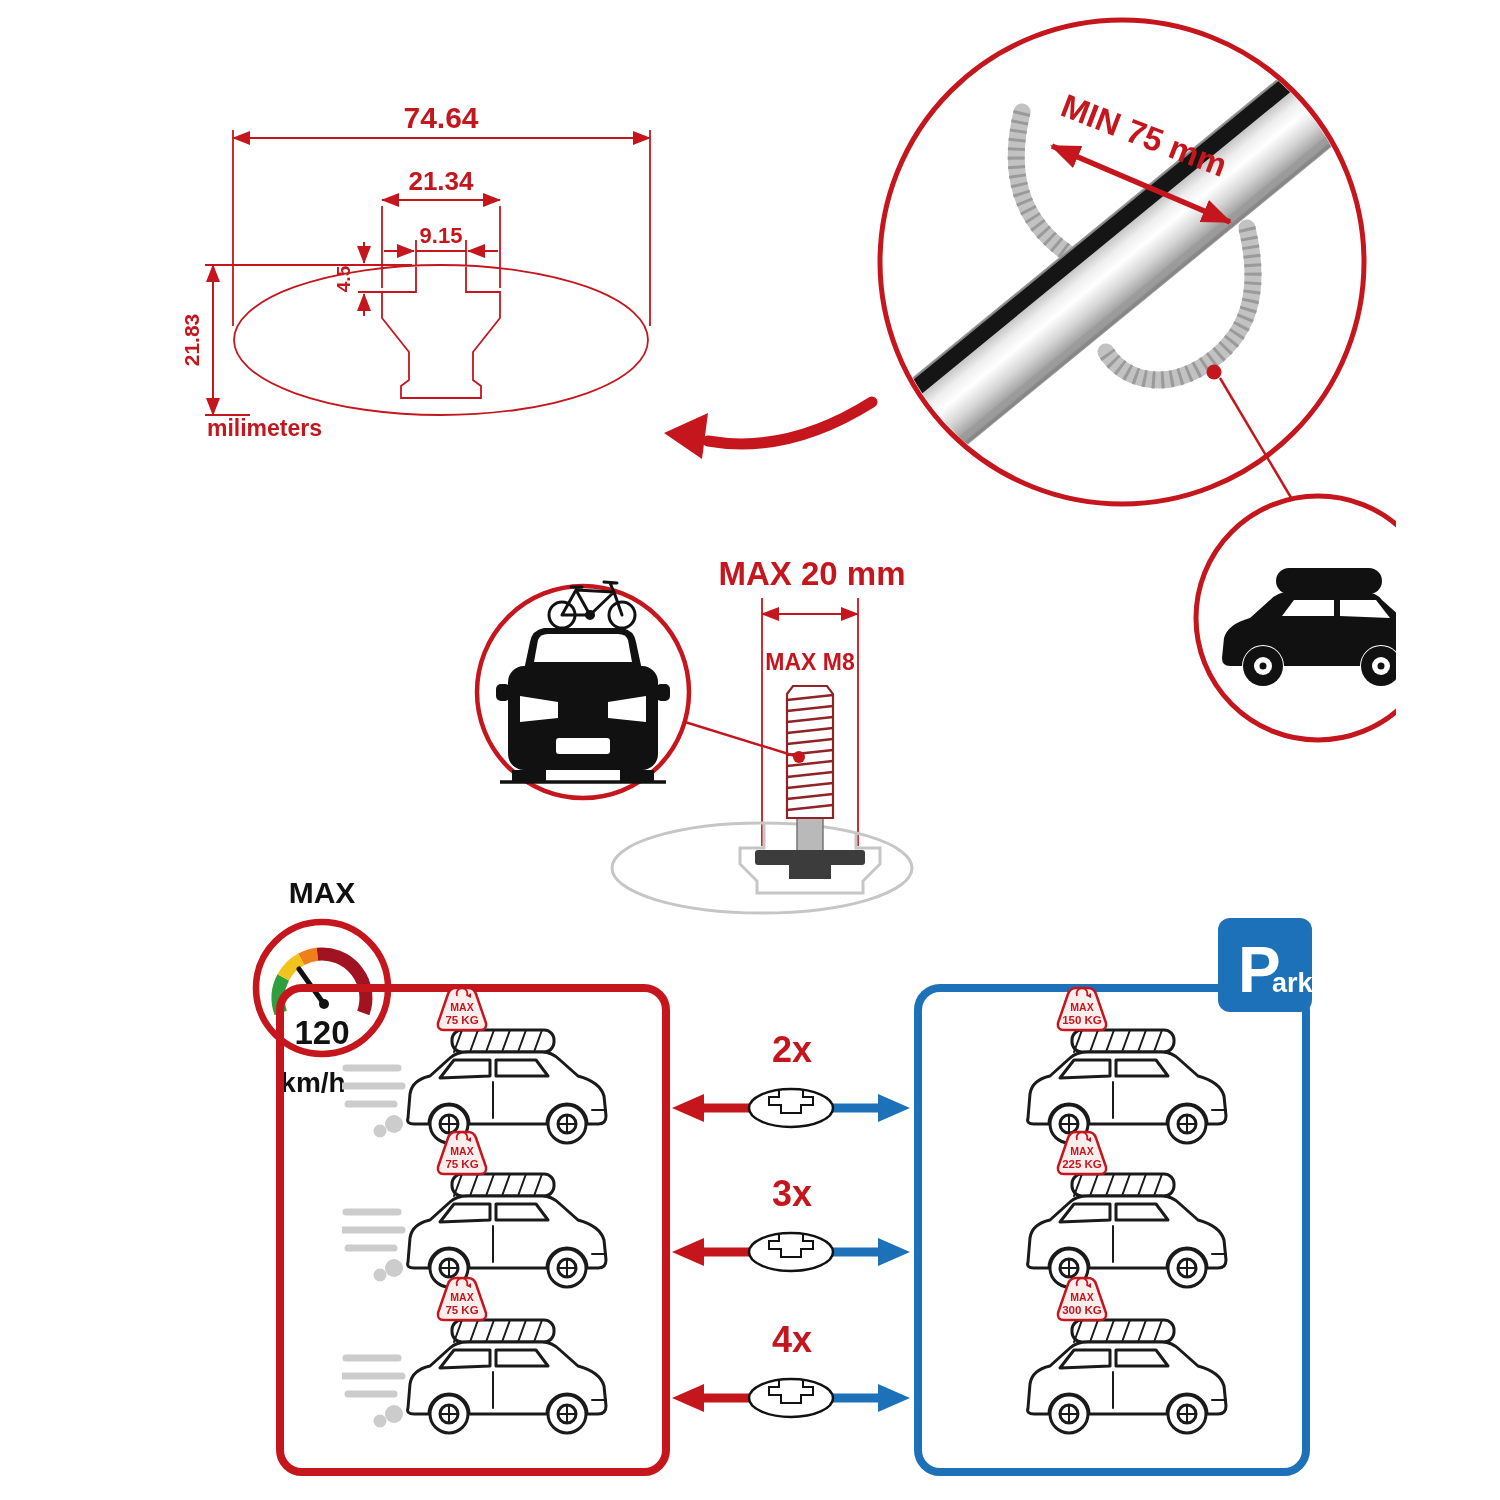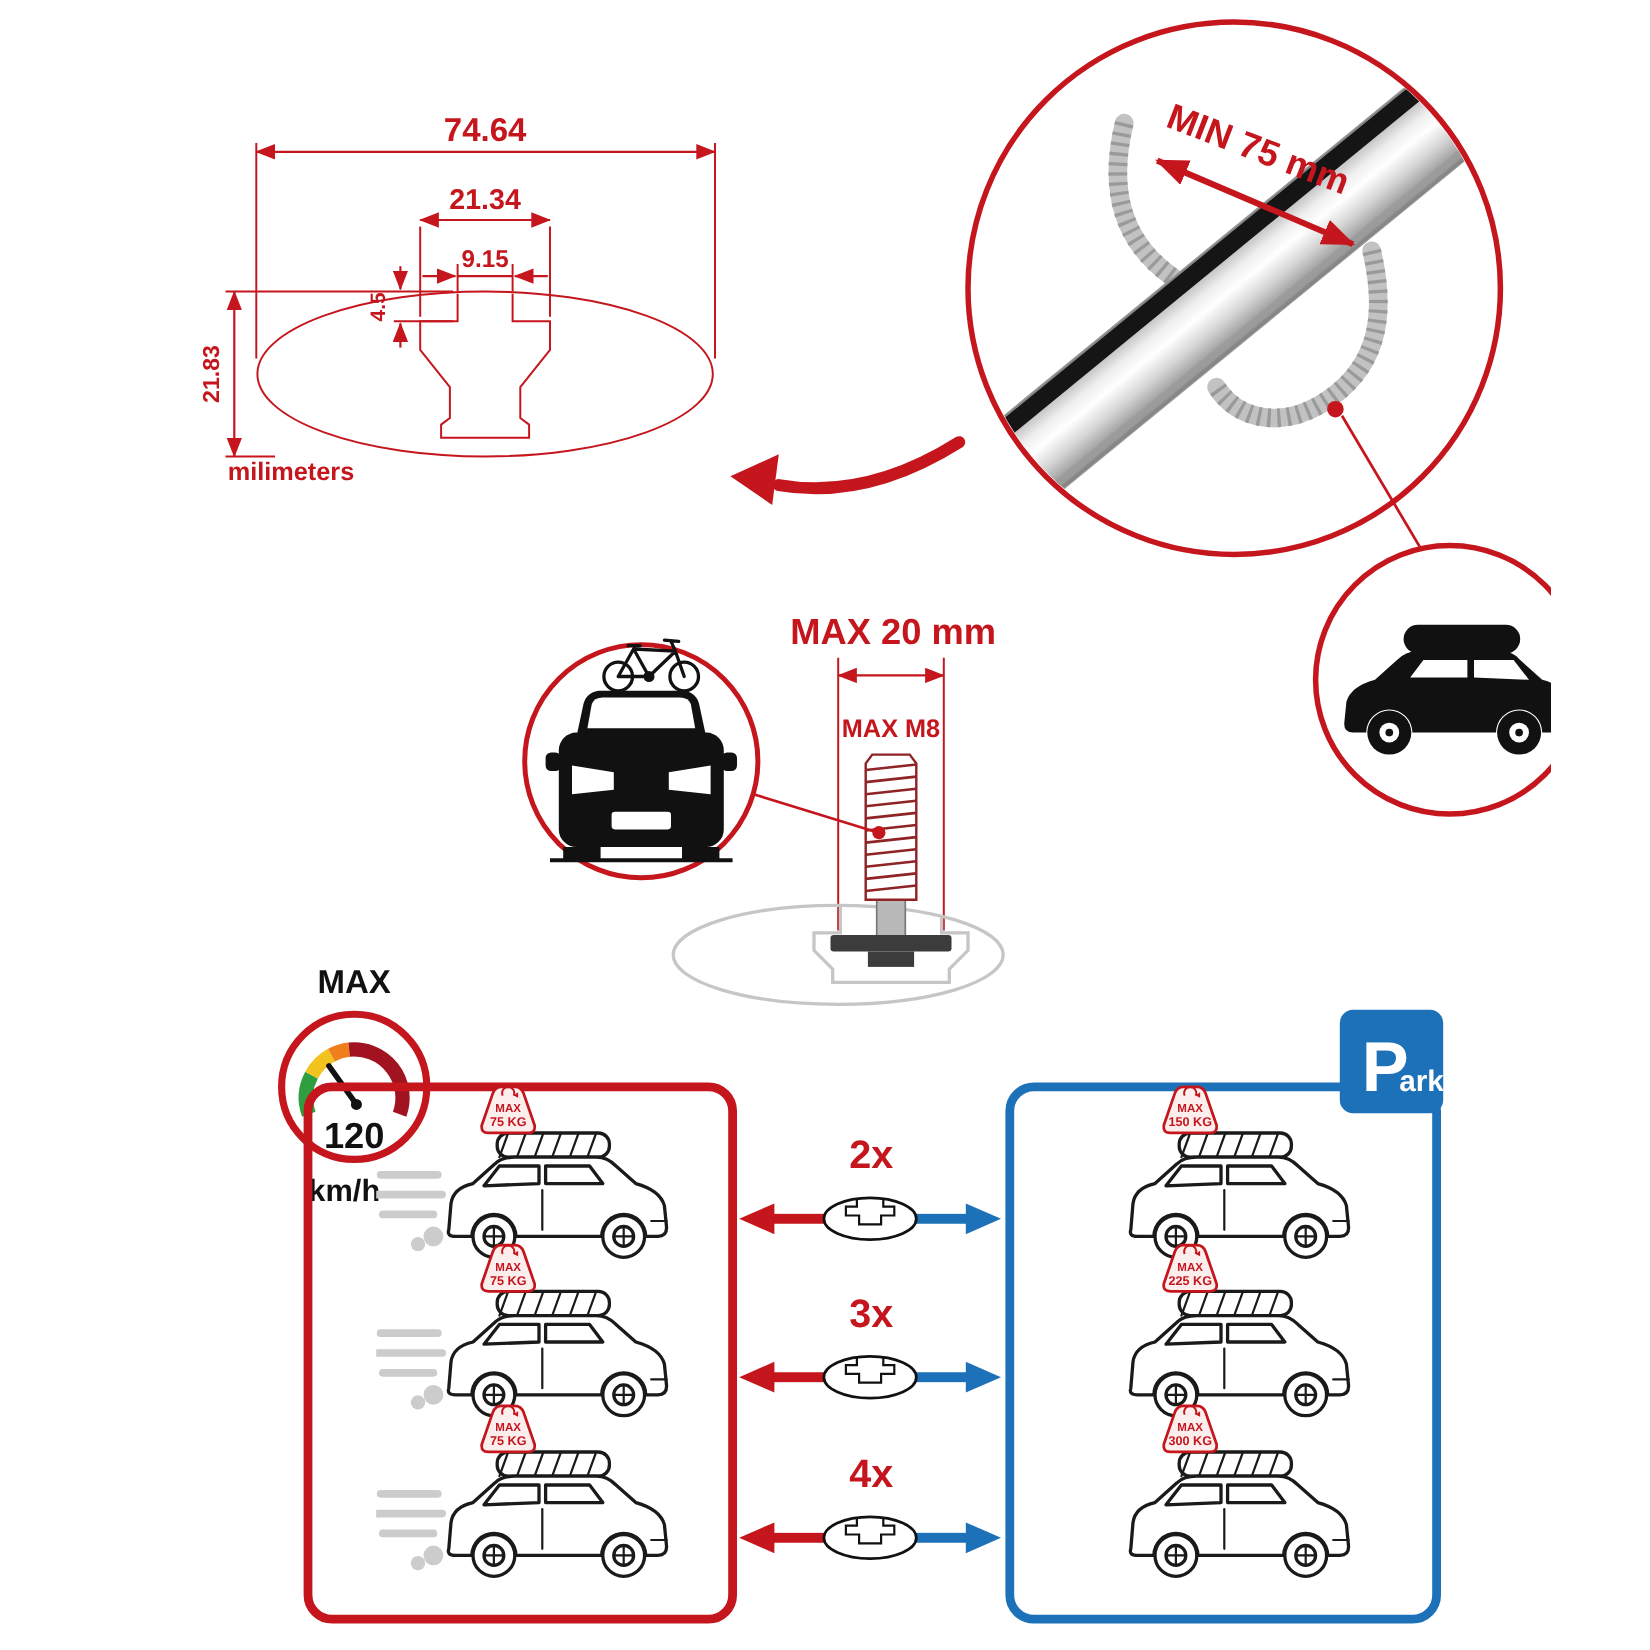--- a/index.html
+++ b/index.html
@@ -1,16 +1,16 @@
 <!DOCTYPE html>
 <html><head>
 <meta charset="utf-8">
 <style>
   html,body{margin:0;padding:0;background:#ffffff;}
-  .canvas{position:relative;width:1396px;height:1500px;background:#ffffff;overflow:hidden;padding-left:14px;}
+  .canvas{position:relative;width:1396px;height:1500px;background:#ffffff;overflow:hidden;}
   svg{position:absolute;left:0;top:0;}
   text{font-family:"Liberation Sans","DejaVu Sans",sans-serif;}
   .redtxt{fill:#C5161D;font-weight:700;}
   .blktxt{fill:#111111;font-weight:700;}
   .whtxt{fill:#ffffff;font-weight:700;}
   .dim{stroke:#C5161D;stroke-width:2;fill:none;}
   .ext{stroke:#C5161D;stroke-width:1.8;fill:none;}
   .graydim{stroke:#c6c6c6;stroke-width:3;fill:none;}
 </style>
 </head>

